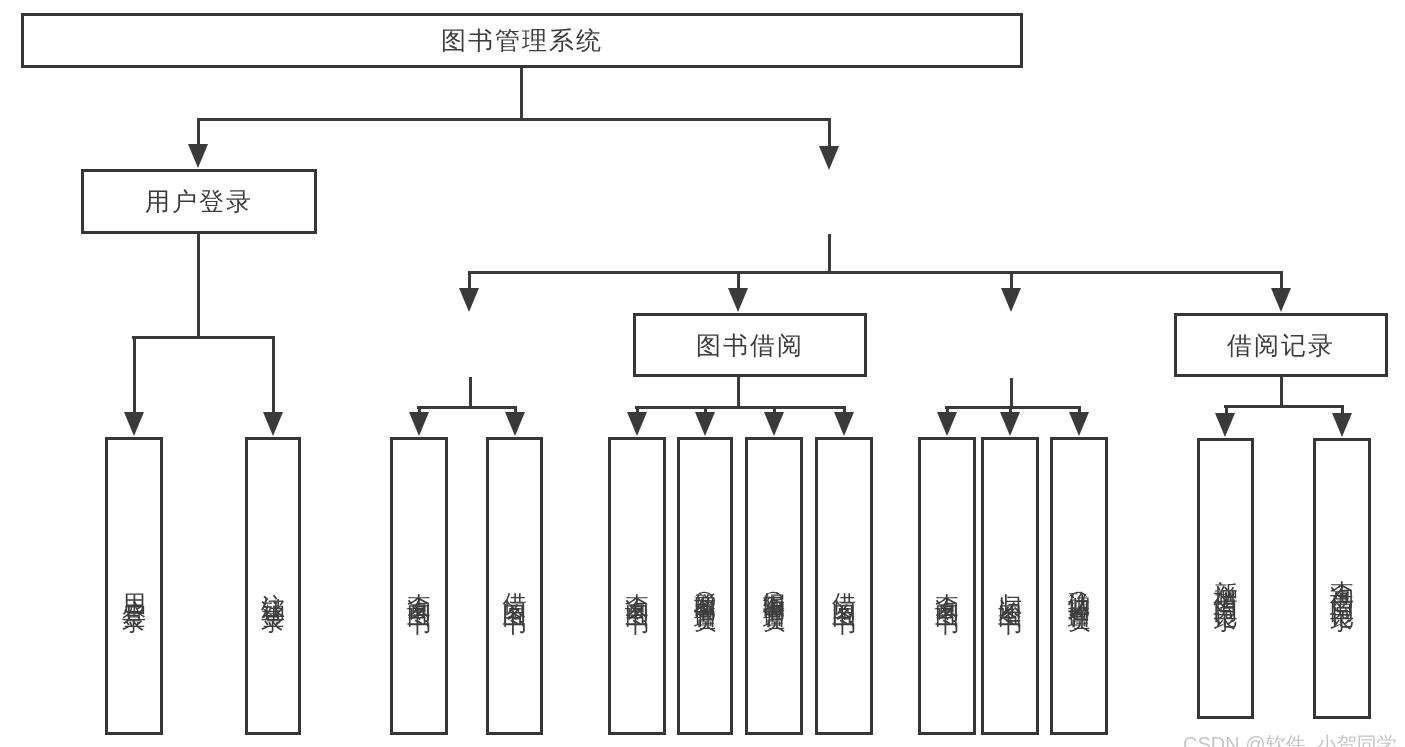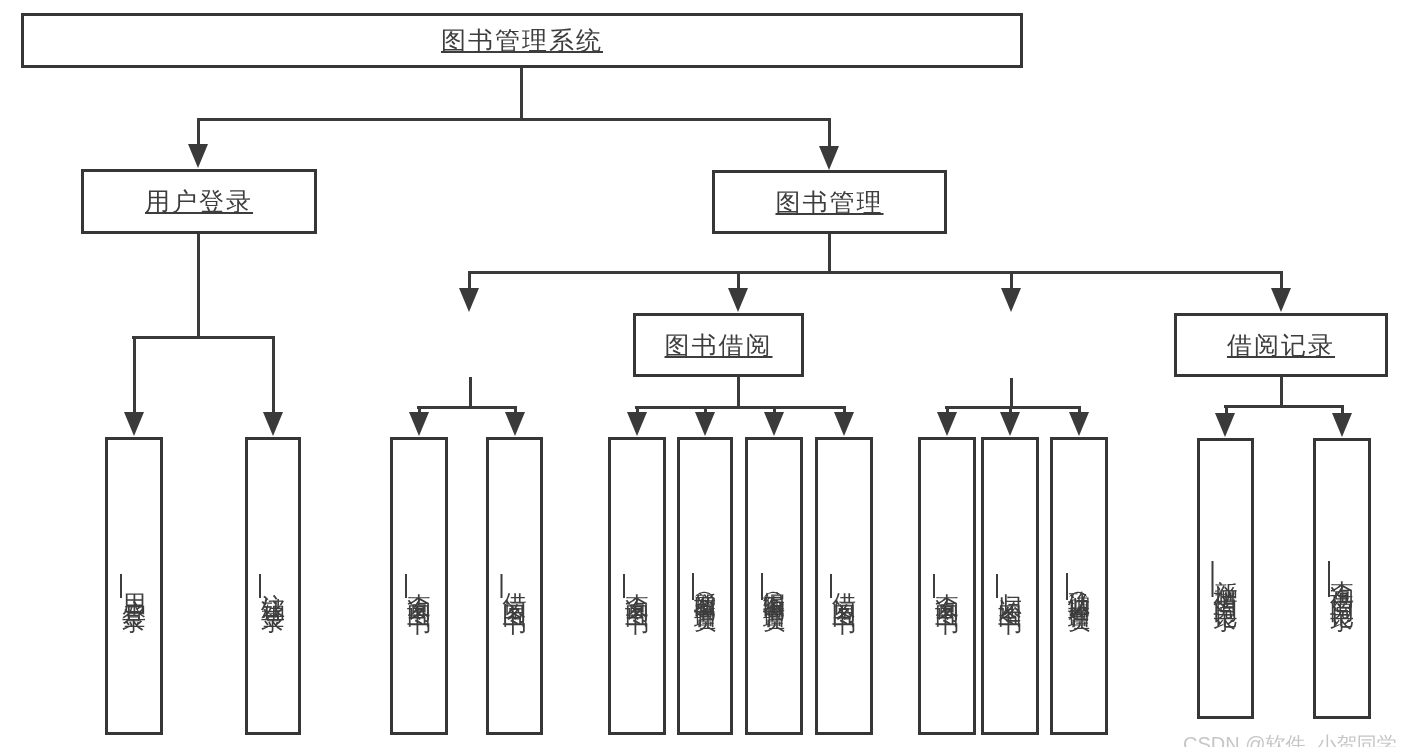--- a/index.html
+++ b/index.html
@@ -9,21 +9,20 @@
   html,body{margin:0;padding:0;background:var(--bg);}
   #canvas{
     position:relative;width:1405px;height:747px;background:var(--bg);
     overflow:hidden;font-family:"Liberation Sans","DejaVu Sans",sans-serif;
   }
   .box{
     position:absolute;box-sizing:border-box;background:var(--box-fill);
     border:3px solid var(--box-border);
     display:flex;align-items:center;justify-content:center;
     color:var(--text);
-    text-decoration:underline;
   }
   .box.h{font-size:25px;letter-spacing:2px;white-space:nowrap;}
   .box.v span{
     writing-mode:vertical-rl;font-size:24px;letter-spacing:6px;
     line-height:1;display:block;
   }
   .box.v span.long{font-size:22px;letter-spacing:3px;}
   .vline{position:absolute;width:3px;background:var(--line);}
   .hline{position:absolute;height:3px;background:var(--line);}
   .arrow{
@@ -38,24 +37,23 @@
 </style>
 </head>
 <body>
 
 <div id="canvas">
 
   <div class="box h" style="left:21px;top:13px;width:1002px;height:55px;">图书管理系统</div>
 
   <div class="box h" style="left:81px;top:169px;width:236px;height:65px;">用户登录</div>
 
-  <div class="box h" style="left:712px;top:170px;width:235px;height:64px;">图书管理</div>
 
 
-  <div class="box h" style="left:633px;top:313px;width:171px;height:64px;">图书借阅</div>
+  <div class="box h" style="left:633px;top:313px;width:234px;height:64px;">图书借阅</div>
 
 
   <div class="box h" style="left:1174px;top:313px;width:214px;height:64px;">借阅记录</div>
 
   <div class="box v" style="left:105px;top:437px;width:58px;height:298px;">
     <span>用户登录</span>
     </div>
 
   <div class="box v" style="left:245px;top:437px;width:56px;height:298px;">
     <span>注销登录</span>

